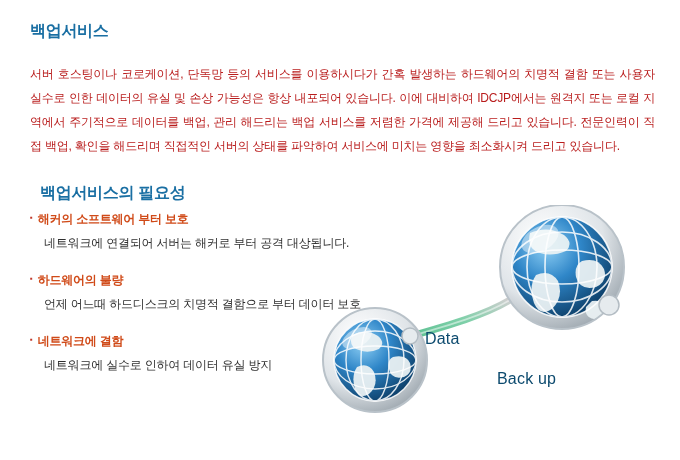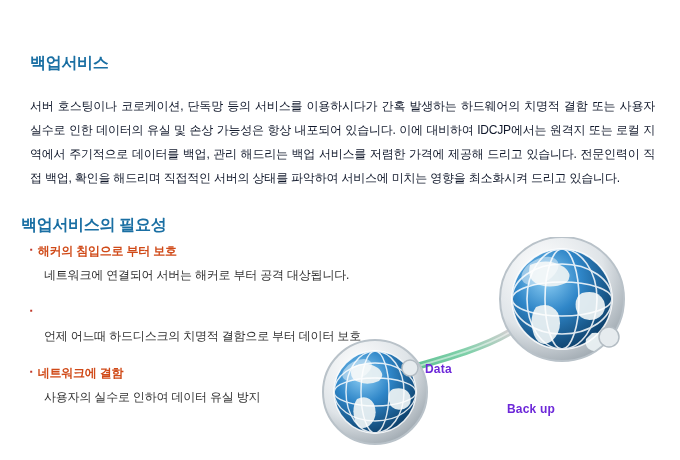--- a/index.html
+++ b/index.html
@@ -12,43 +12,42 @@
     background: #ffffff;
     font-family: "Liberation Sans", sans-serif;
     color: #333333;
     overflow: hidden;
     position: relative;
   }
   .page {
     position: relative;
     width: 680px;
     height: 412px;
-    margin-top: 32px;
   }
 
   
   .section-title {
     position: absolute;
     font-size: 16px;
     font-weight: bold;
     color: #1a6fa3;
     letter-spacing: -0.3px;
   }
   #title-1 { left: 30px; top: 10px; }
-  #title-2 { left: 21px; top: 170px; }
+  #title-2 { left: 40px; top: 170px; }
 
   
   .intro {
     position: absolute;
     left: 30px;
     top: 50px;
     width: 625px;
     font-size: 12px;
     line-height: 24px;
-    color: #0f172a;
+    color: #b91c1c;
     letter-spacing: -0.2px;
     text-align: justify;
   }
 
   
   .list {
     position: absolute;
     left: 30px;
     top: 210px;
     width: 380px;
@@ -88,67 +87,68 @@
     position: absolute;
     left: 300px;
     top: 205px;
     width: 380px;
     height: 220px;
   }
   .illus svg { display: block; }
 
   .cable-label {
     position: absolute;
-    font-size: 12px;
-    font-weight: bold;
-    color: #6d28d9;
+    font-size: 16px;
+    font-weight: normal;
+    color: #0c4a6e;
     letter-spacing: 0.2px;
   }
   #label-data { left: 425px; top: 330px; }
-  #label-backup { left: 488px; top: 370px; padding-left: 19px; }
+  #label-backup { left: 478px; top: 370px; padding-left: 19px; }
 </style>
 </head>
 <body>
 
 <div class="page">
 
   <h1 class="section-title" id="title-1">백업서비스</h1>
 
   <p class="intro">서버 호스팅이나 코로케이션, 단독망 등의 서비스를 이용하시다가 간혹 발생하는 하드웨어의 치명적 결함 또는 사용자 실수로 인한 데이터의 유실 및 손상 가능성은 항상 내포되어 있습니다. 이에 대비하여 IDCJP에서는 원격지 또는 로컬 지역에서 주기적으로 데이터를 백업, 관리 해드리는 백업 서비스를 저렴한 가격에 제공해 드리고 있습니다. 전문인력이 직접 백업, 확인을 해드리며 직접적인 서버의 상태를 파악하여 서비스에 미치는 영향을 최소화시켜 드리고 있습니다.</p>
 
   <h2 class="section-title" id="title-2">백업서비스의 필요성</h2>
 
   <div class="list">
 
     <div class="bullet-block">
       <div class="bullet-head">
         <span class="bullet-mark">▪</span>
-        <span>해커의 침입으로 부터 보호</span>
+        <span>해커의 소프트웨어 부터 보호</span>
       </div>
       <div class="bullet-lines">
         <div class="bullet-line">네트워크에 연결되어 서버는 해커로 부터 공격 대상됩니다.</div>
       </div>
     </div>
 
     <div class="bullet-block">
       <div class="bullet-head">
         <span class="bullet-mark">▪</span>
+        <span>하드웨어의 불량</span>
       </div>
       <div class="bullet-lines">
         <div class="bullet-line">언제 어느때 하드디스크의 치명적 결함으로 부터 데이터 보호</div>
       </div>
     </div>
 
     <div class="bullet-block">
       <div class="bullet-head">
         <span class="bullet-mark">▪</span>
         <span>네트워크에 결함</span>
       </div>
       <div class="bullet-lines">
-        <div class="bullet-line">사용자의 실수로 인하여 데이터 유실 방지</div>
+        <div class="bullet-line">네트워크에 실수로 인하여 데이터 유실 방지</div>
       </div>
     </div>
 
   </div>
 
   <div class="illus">
     <svg width="380" height="220" viewBox="0 0 380 220">
       <defs>
         <radialGradient id="globeOcean" cx="35%" cy="30%" r="75%">
           <stop offset="0%" stop-color="#8fd0f5"></stop>

